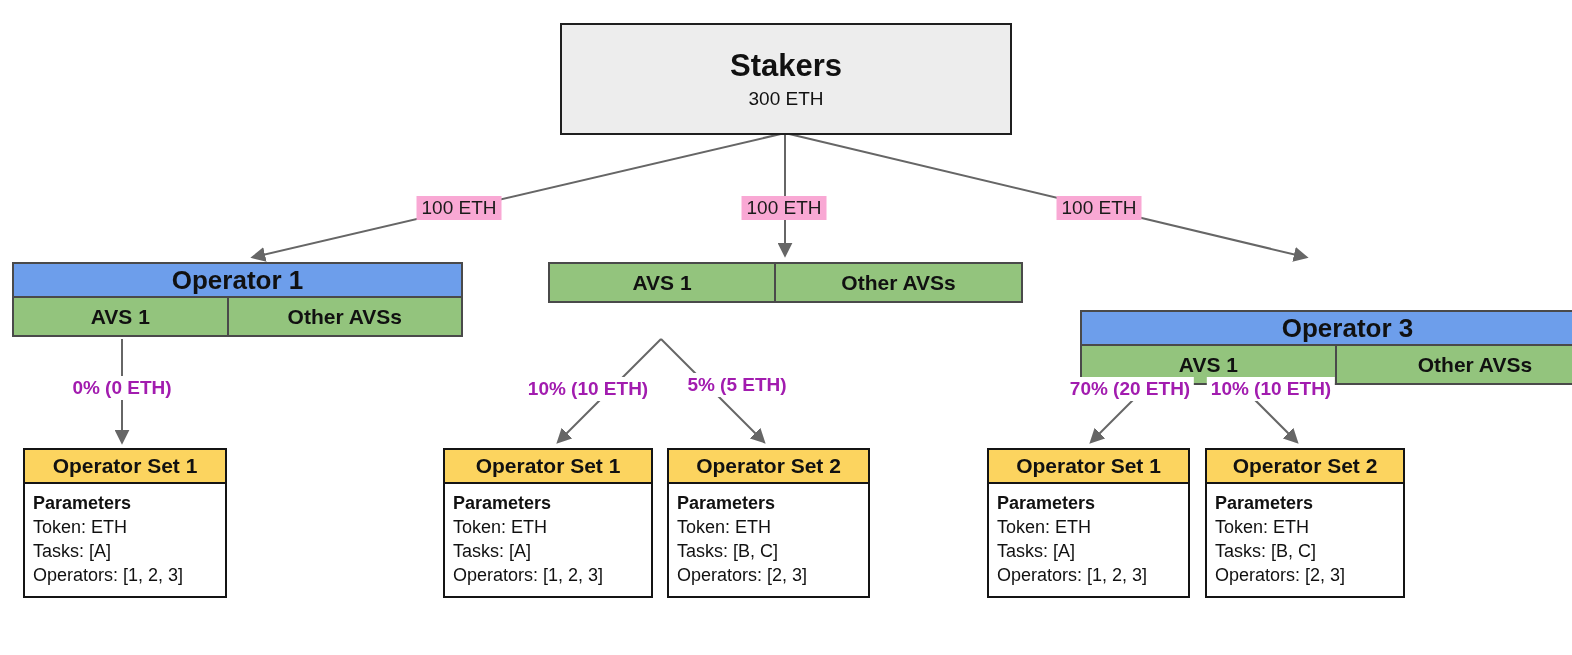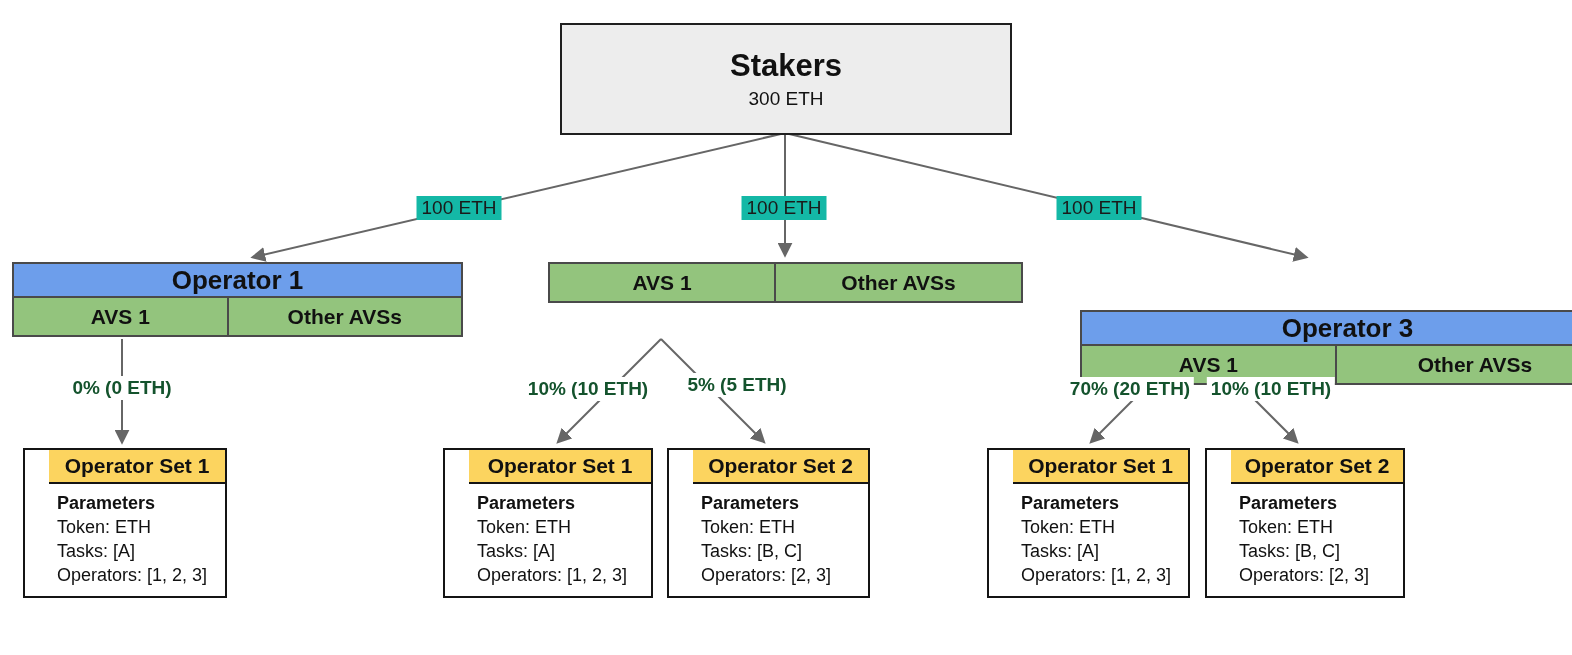--- a/index.html
+++ b/index.html
@@ -33,33 +33,33 @@
   .op-cell{
     background:#93c47d;display:flex;align-items:center;justify-content:center;
     font-size:21px;font-weight:bold;box-sizing:border-box;
   }
   .op-cell.avs{width:48%;border-right:2px solid #4a4a4a;}
   .op-cell.other{width:52%;}
 
   
   .edge-label{
     position:absolute;z-index:3;transform:translate(-50%,-50%);
-    background:#14b8a6;padding:1px 5px;white-space:nowrap;
+    background:#f9a8d4;padding:1px 5px;white-space:nowrap;
     font-size:19px;color:#1a1a1a;
   }
   .alloc-label{
     position:absolute;z-index:3;transform:translate(-50%,-50%);
     background:#ffffff;padding:1px 4px;white-space:nowrap;
-    font-size:19px;font-weight:bold;color:#14532d;
+    font-size:19px;font-weight:bold;color:#a21caf;
   }
 
   
   .set-box{
     position:absolute;z-index:2;top:448px;box-sizing:border-box;
-    border:2px solid #141414;background:#ffffff;padding-left:24px;
+    border:2px solid #141414;background:#ffffff;
   }
   .set-header{
     height:32px;background:#fcd45f;border-bottom:2px solid #141414;
     display:flex;align-items:center;justify-content:center;
     font-size:21px;font-weight:bold;
   }
   .set-body{padding:7px 8px 9px 8px;font-size:18px;line-height:24px;}
   .set-body .params{font-weight:bold;}
 </style>
 </head>

